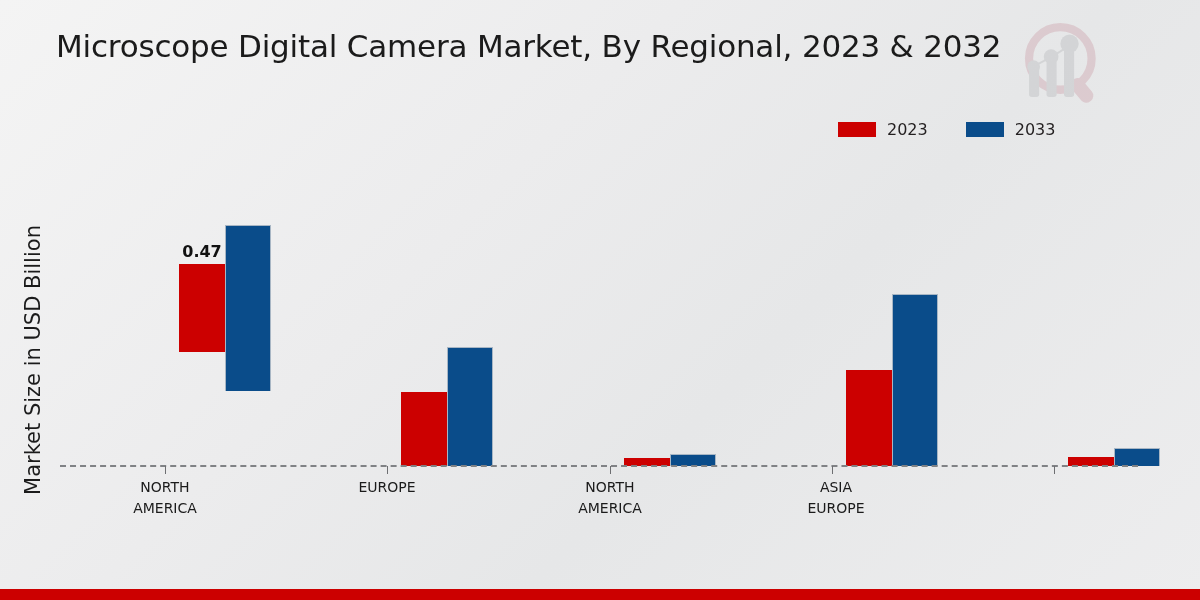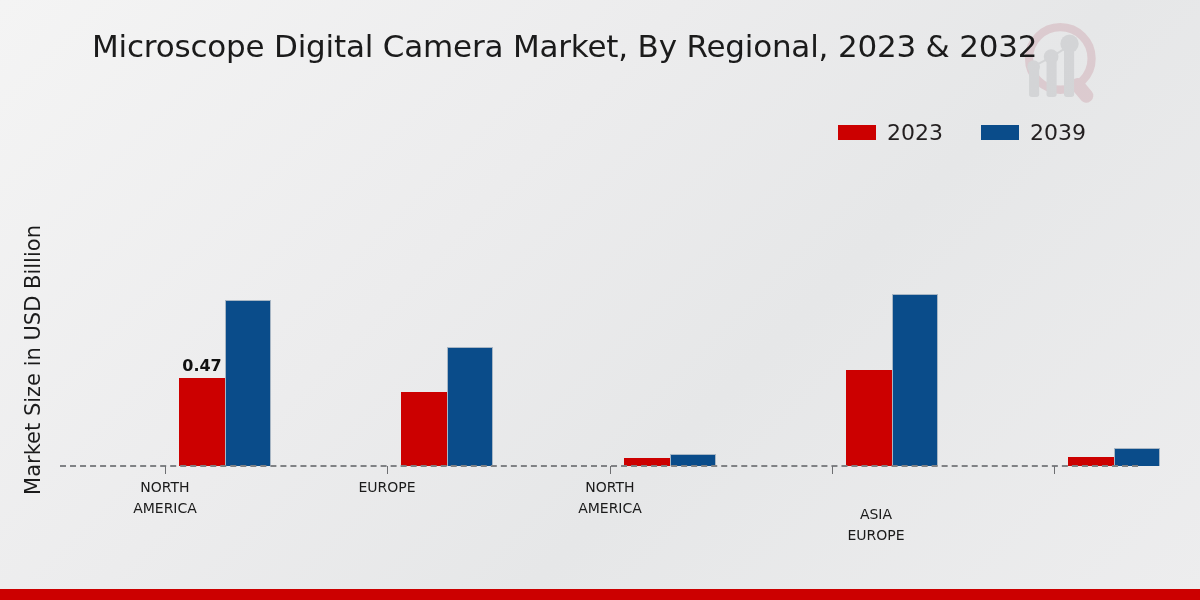--- a/index.html
+++ b/index.html
@@ -35,21 +35,20 @@
   
   #chart-title {
     position: absolute;
     left: 56px;
     top: 28px;
     font-size: 31px;
     font-family: "DejaVu Sans", sans-serif;
     color: #1b1b1b;
     letter-spacing: -0.2px;
     white-space: nowrap;
-    margin-left: 36px;
   }
 
   
   #legend {
     position: absolute;
     left: 838px;
     top: 120px;
     display: flex;
     align-items: center;
     gap: 38px;
@@ -58,21 +57,21 @@
     display: flex;
     align-items: center;
     gap: 11px;
   }
   .legend-swatch {
     width: 38px;
     height: 15px;
     display: block;
   }
   .legend-label {
-    font-size: 22px;
+    font-size: 16px;
     color: #231f20;
     font-family: "DejaVu Sans", sans-serif;
   }
 
   
   #y-axis-title {
     position: absolute;
     left: -137px;
     top: 348px;
     width: 340px;
@@ -179,29 +178,29 @@
 
   <div id="chart-title">Microscope Digital Camera Market, By Regional, 2023 &amp; 2032</div>
 
   <div id="legend">
     <div class="legend-item">
       <span class="legend-swatch" style="background:#cc0000"></span>
       <span class="legend-label">2023</span>
     </div>
     <div class="legend-item">
       <span class="legend-swatch" style="background:#0a4c8a"></span>
-      <span class="legend-label">2039</span>
+      <span class="legend-label">2033</span>
     </div>
   </div>
 
   <div id="y-axis-title">Market Size in USD Billion</div>
 
   <div id="plot-area">
 
-    <div class="bar-group" style="left:100px;width:130px;height:316px;">
+    <div class="bar-group" style="left:100px;width:130px;height:316px;align-items:center;">
       <div class="bar series-2023" style="height:88px;">
         <span class="bar-value">0.47</span>
       </div>
       <div class="bar series-2032" style="height:166px;"></div>
     </div>
 
     <div class="bar-group" style="left:322px;width:130px;height:316px;">
       <div class="bar series-2023" style="height:74px;"></div>
       <div class="bar series-2032" style="height:119px;"></div>
     </div>
@@ -238,21 +237,21 @@
 
   <div class="cat-label" style="left:287px;">
     <div>EUROPE</div>
   </div>
 
   <div class="cat-label" style="left:510px;">
     <div>NORTH</div>
     <div>AMERICA</div>
   </div>
 
-  <div class="cat-label" style="left:776px;margin-top:27px;">
+  <div class="cat-label" style="left:736px;">
     <div>ASIA</div>
     <div>EUROPE</div>
   </div>
 
 
   <div id="footer-bar"></div>
 
 </div>
 
 </body></html>

